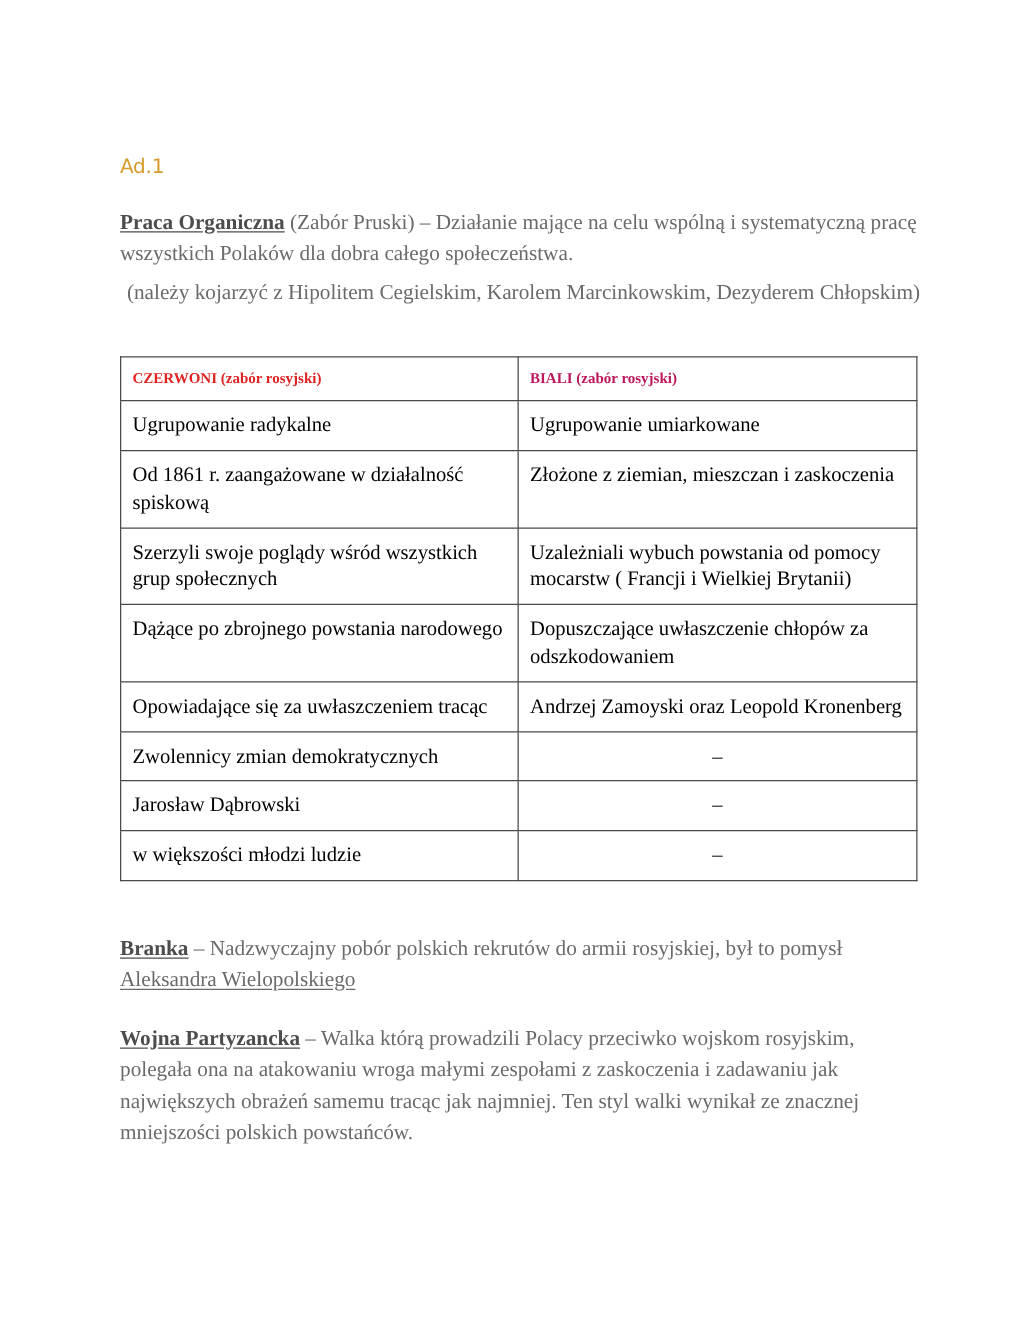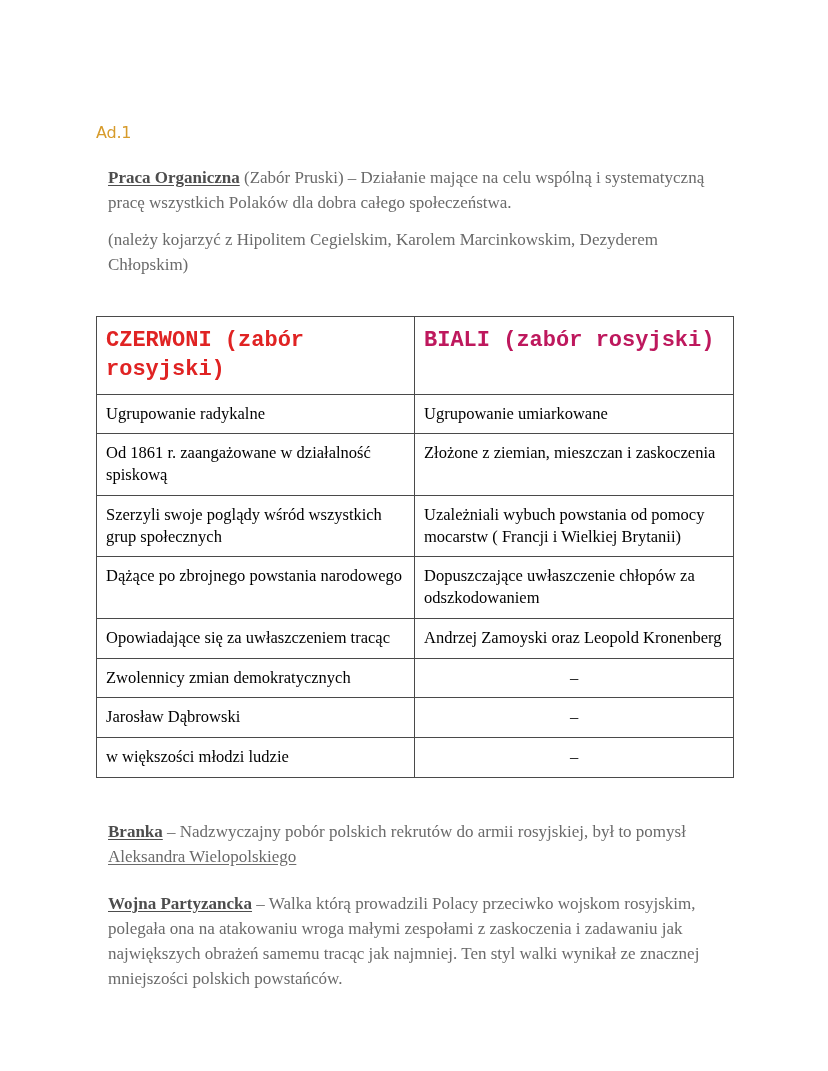--- a/index.html
+++ b/index.html
@@ -38,36 +38,36 @@
     letter-spacing: -0.2px;
     margin: 0 0 24px 0;
     line-height: 1.1;
   }
 
   
   .para {
     font-size: 17px;
     line-height: 1.47;
     color: #6a6a6a;
-    margin: 12px;
+    margin: 0;
     text-rendering: optimizeLegibility;
   }
   .para .term {
     font-weight: bold;
     color: #4d4d4d;
     text-decoration: underline;
     text-underline-offset: 2px;
   }
   .para .uline {
     text-decoration: underline;
     text-underline-offset: 2px;
   }
 
   .para-intro { margin-bottom: 6px; }
-  .para-note  { margin-bottom: 0; }
+  .para-note  { margin-bottom: 0; text-align: right; }
 
   
   .compare-table {
     margin-top: 38px;
     border-collapse: collapse;
     width: 637px;
     table-layout: fixed;
     background: #fff;
   }
   .compare-table td {
@@ -75,22 +75,21 @@
     padding: 8px 9px 9px 9px;
     vertical-align: top;
     font-size: 16.5px;
     line-height: 1.32;
     color: #000000;
   }
   .compare-table tr.header-row td {
     padding-top: 9px;
     padding-bottom: 10px;
     font-weight: bold;
-    font-size: 22px;
-    font-family: Liberation Mono, monospace;
+    font-size: 12px;
   }
   .compare-table tr.header-row td.red-head {
     color: #e02323;
   }
   .compare-table tr.header-row td.black-head {
     color: #be185d;
   }
   .col-left  { width: 318px; }
   .col-right { width: 319px; }
   .dash-cell {

